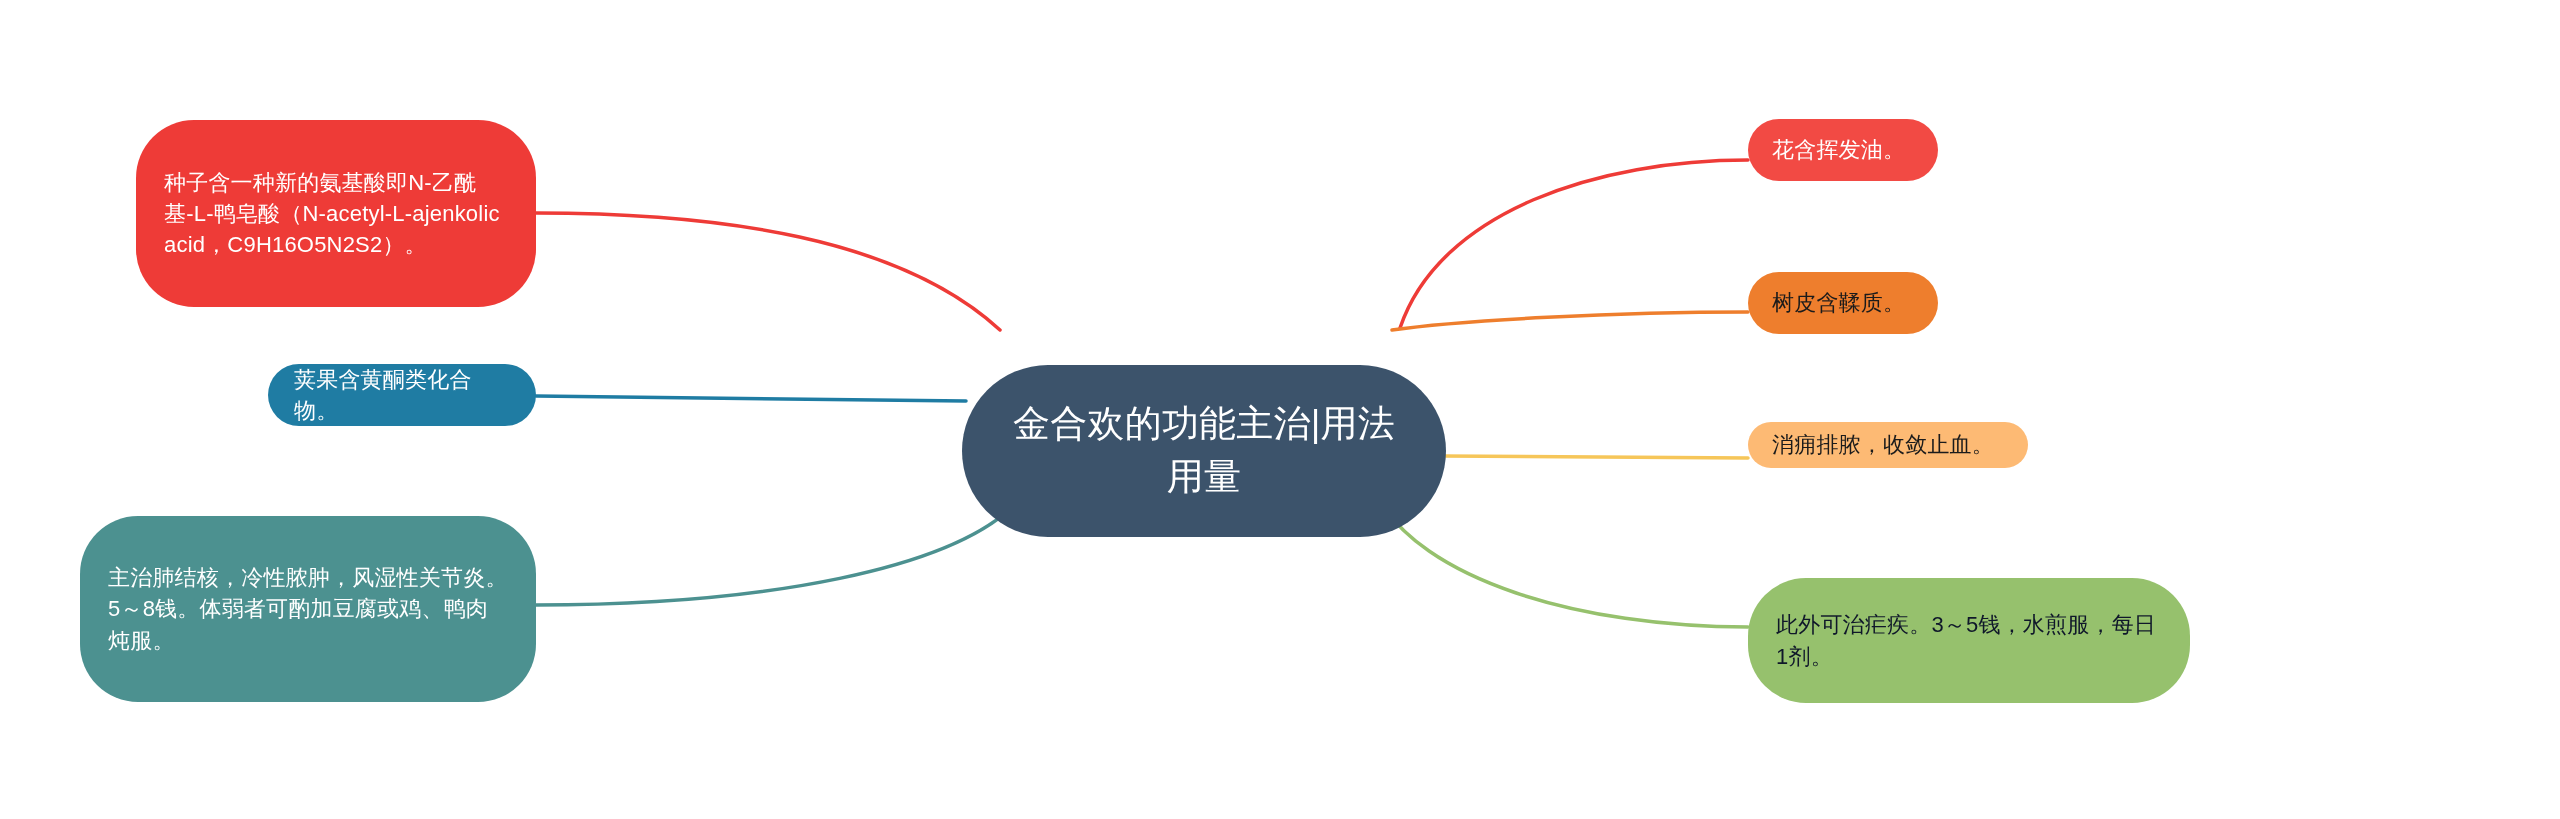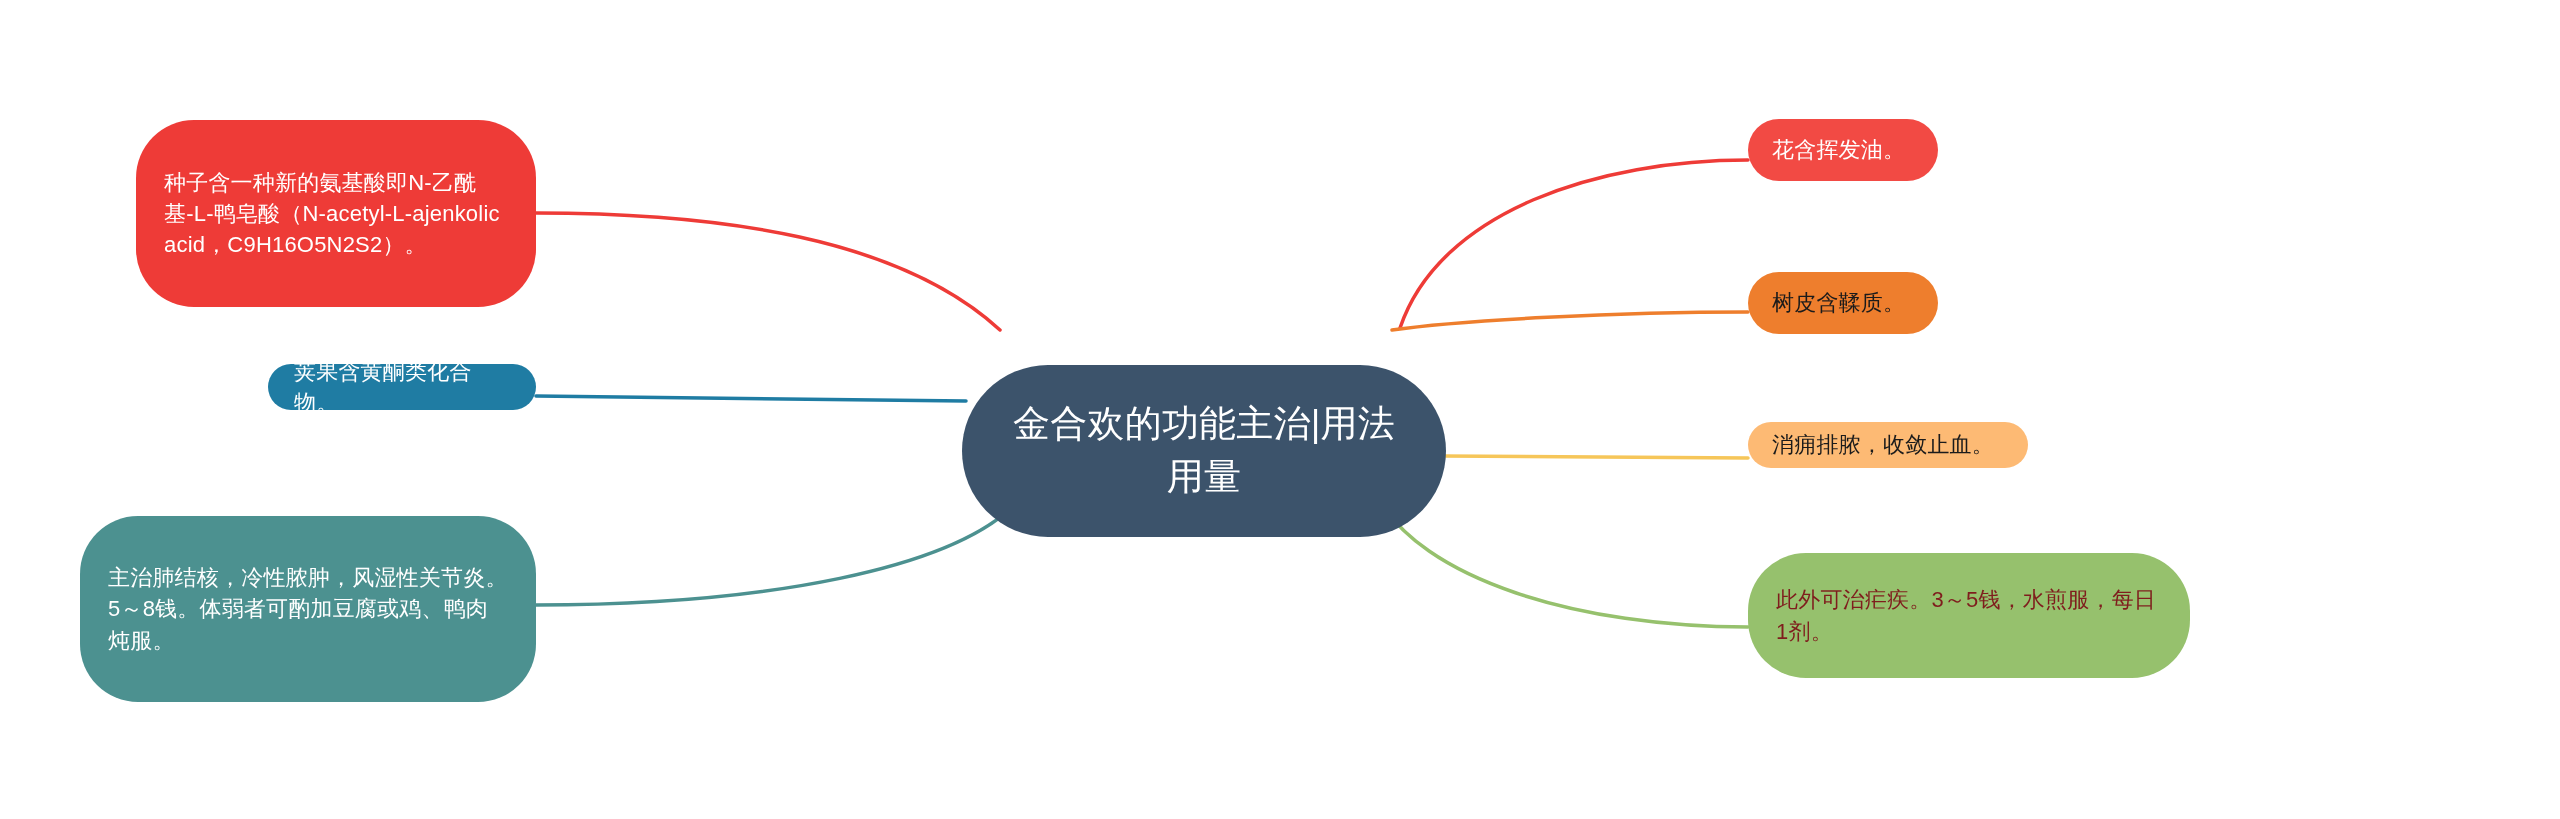--- a/index.html
+++ b/index.html
@@ -71,21 +71,21 @@
     text-align: left;
     padding: 10px 28px;
     align-items: center;
   }
 
   
   #node-pod {
     left: 268px;
     top: 364px;
     width: 268px;
-    height: 46px;
+    height: 62px;
     background: #1F7CA3;
     color: #ffffff;
     font-size: 22px;
     border-radius: 34px;
     padding: 6px 26px;
   }
 
   
   #node-indication {
     left: 80px;
@@ -134,25 +134,25 @@
     background: #fdba74;
     color: #1b1b1b;
     font-size: 22px;
     border-radius: 34px;
     padding: 6px 24px;
   }
 
   
   #node-malaria {
     left: 1748px;
-    top: 553px;
+    top: 578px;
     width: 442px;
     height: 125px;
     background: #96C16D;
-    color: #7f1d1d;
+    color: #0f172a;
     font-size: 22px;
     text-align: left;
     border-radius: 58px;
     padding: 10px 28px;
   }
 </style>
 </head>
 <body>
 
 <div id="canvas">

